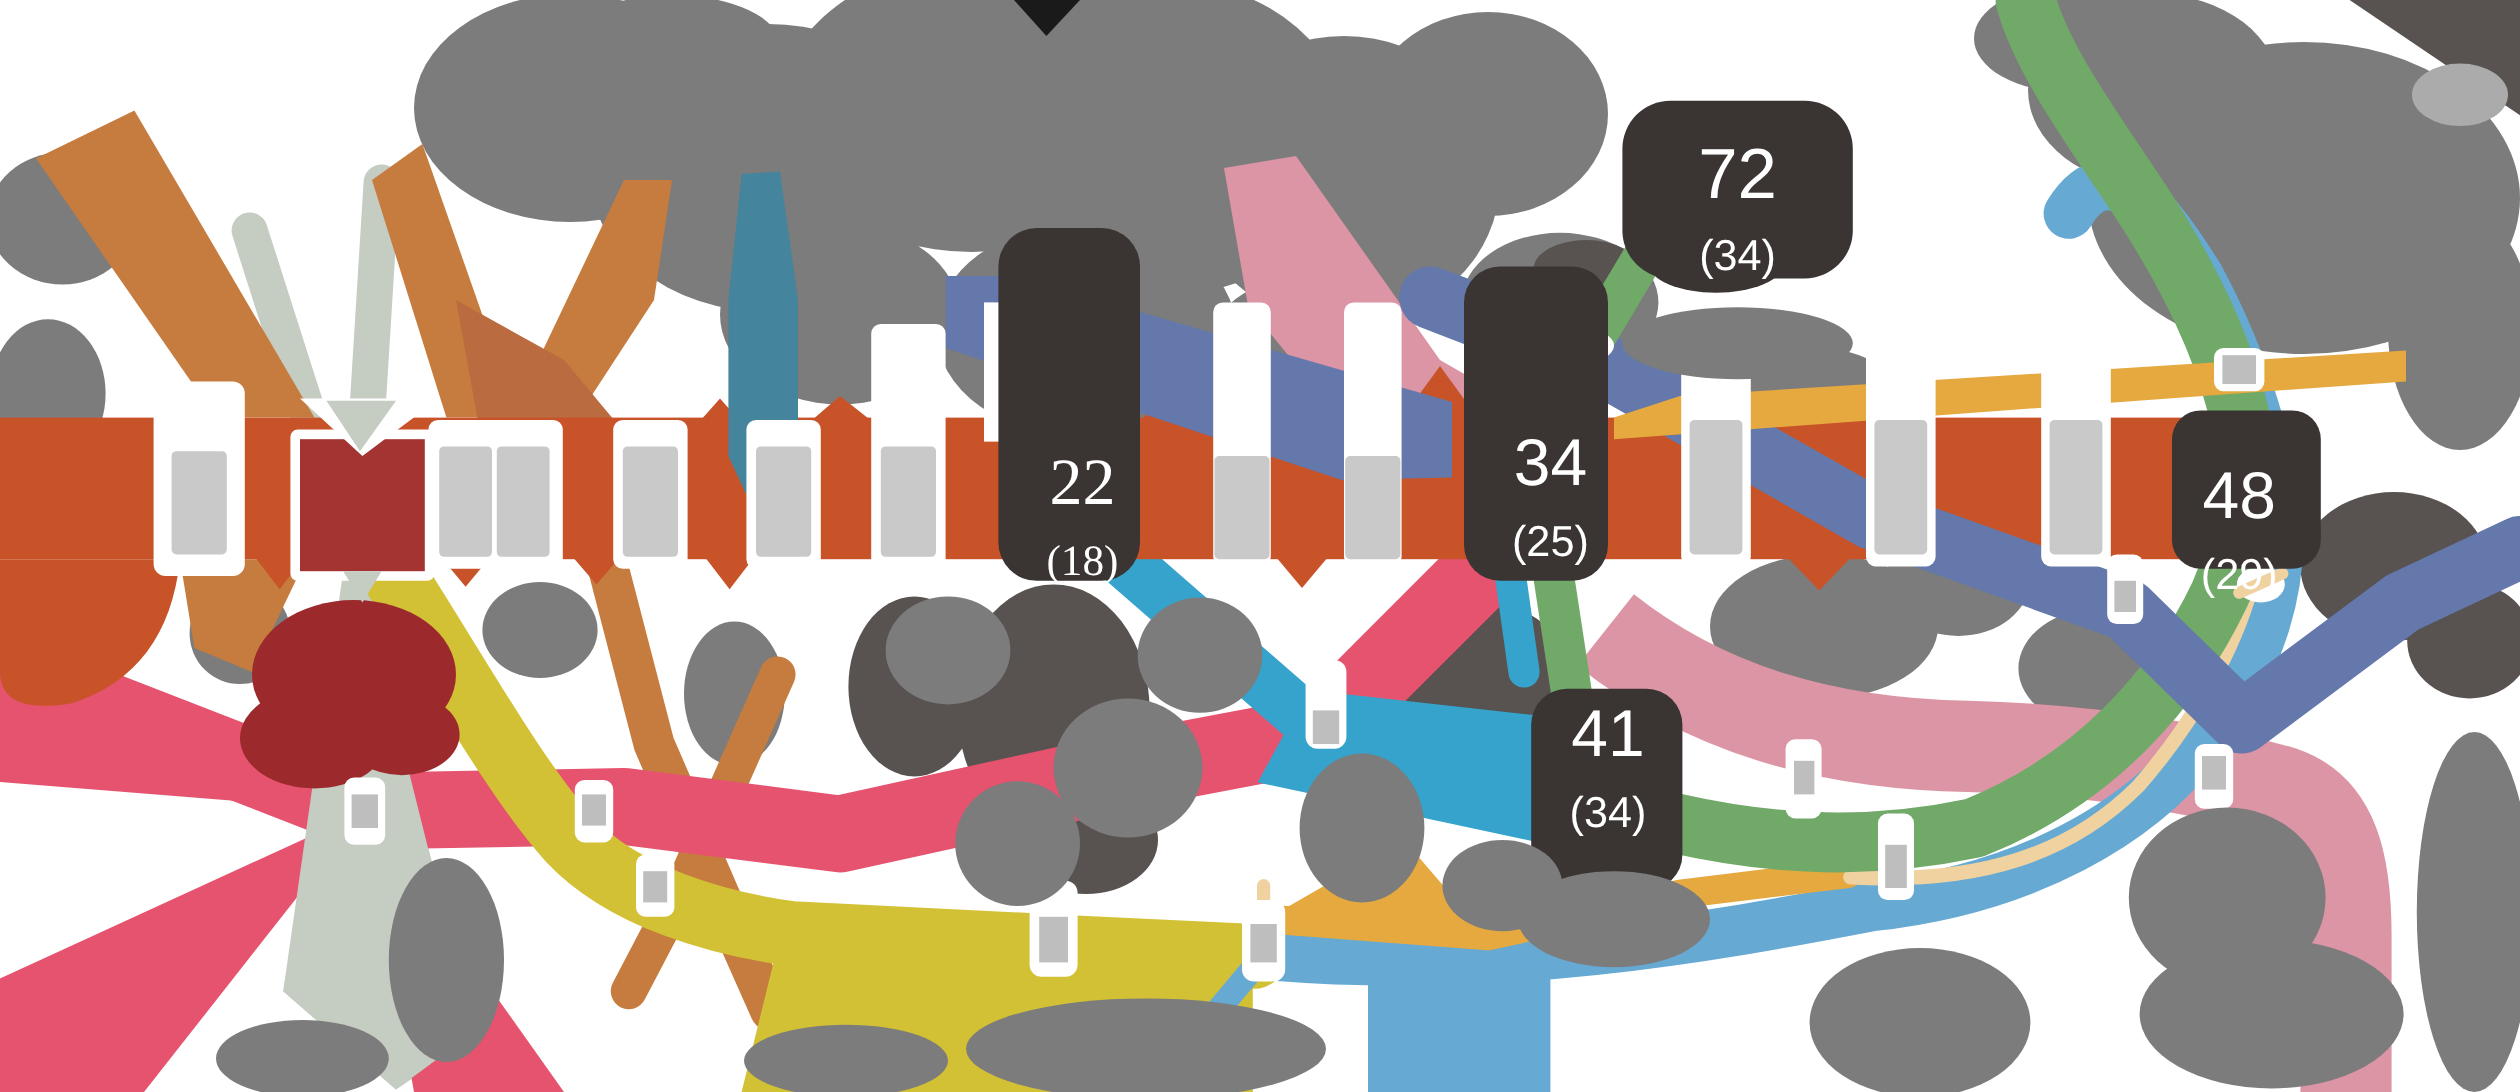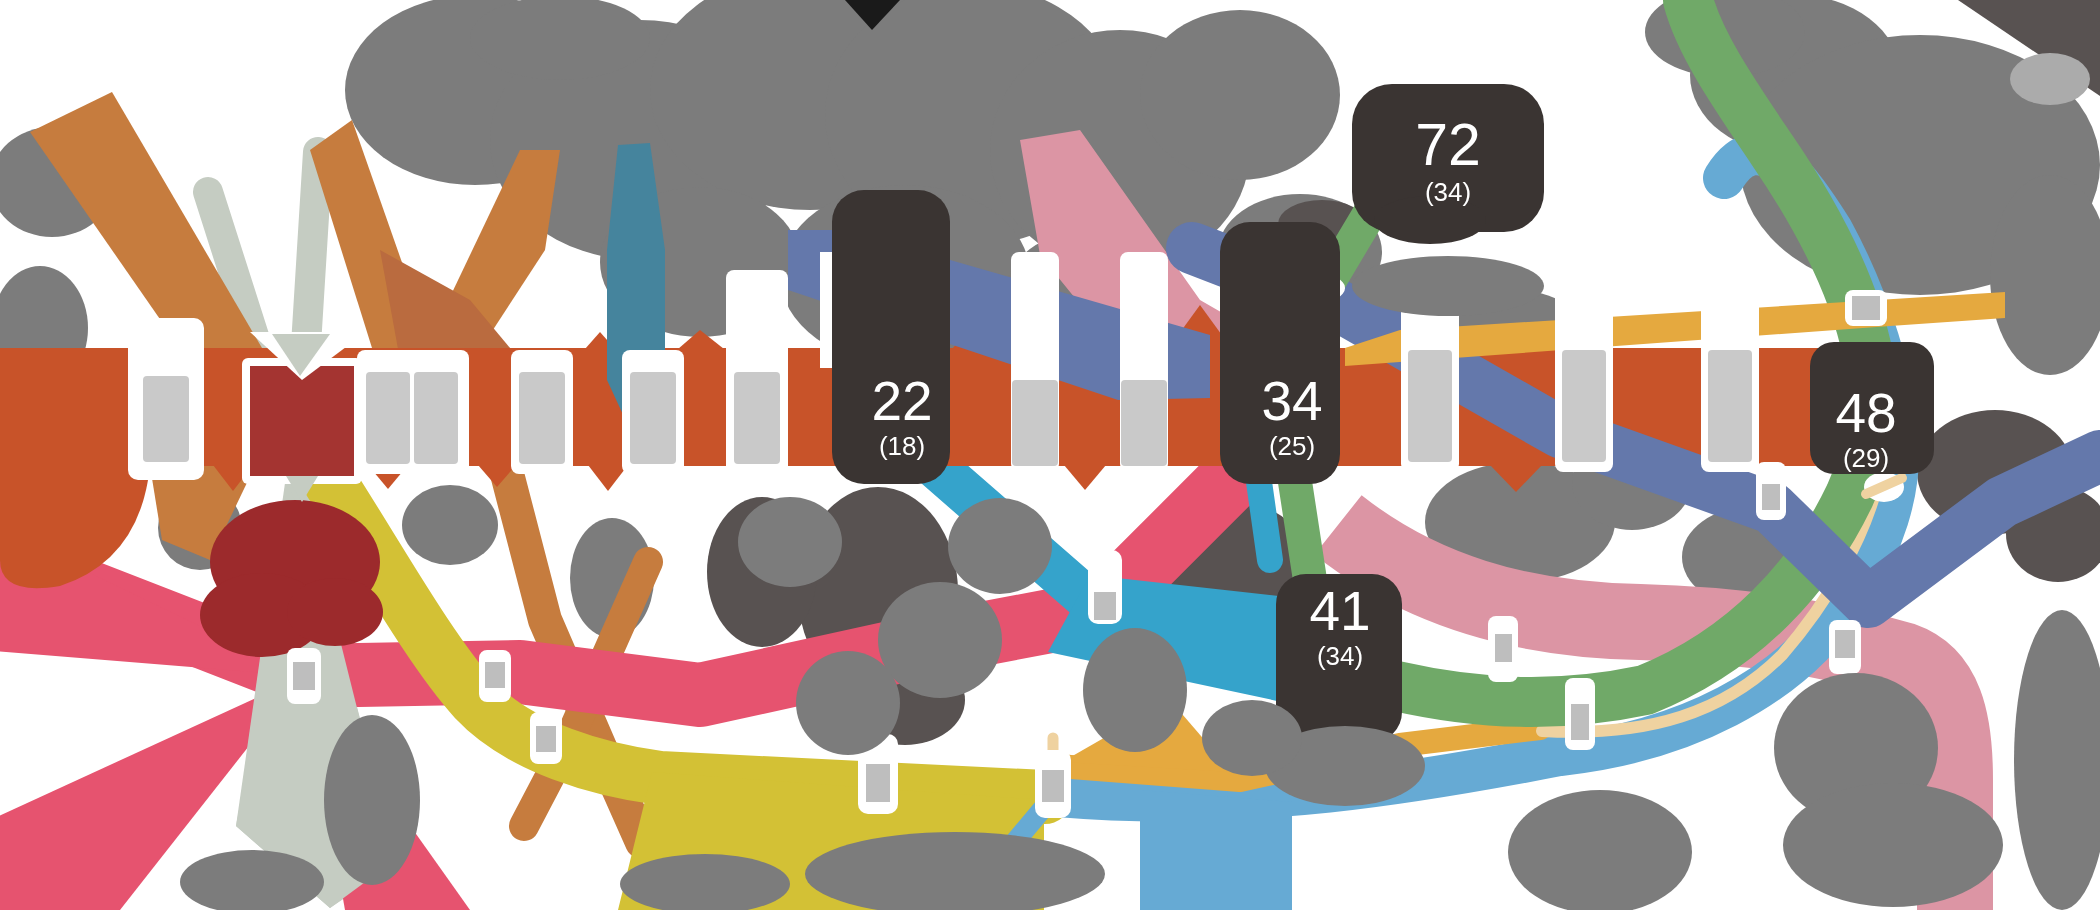--- a/index.html
+++ b/index.html
@@ -2,21 +2,21 @@
 <html style="--vermilion: #C85329; --maroon_square: #A43431; --maroon_text: #9C2A2C; --ocher: #C67C3E; --ocher_dark: #BA6B3F; --sage: #C5CCC2; --teal: #45849D; --steel_blue: #6478AB; --rose: #DC95A4; --crimson: #E6536F; --cyan: #35A3CB; --green: #70A968; --amber: #E5A93F; --cream: #EFD2A0; --light_blue: #66AAD4; --yellow: #D3C135; --label_gray: #7C7C7C; --label_dark_gray: #585251; --label_light_gray: #ABABAB; --label_black: #1A1A1A; --station_fill: #C9C9C9; --station_fill_small: #BEBEBE; --badge_bg: #3A3432; --badge_text: #FFFFFF;"><head>
 <meta charset="utf-8">
 <style>
   html,body{margin:0;padding:0;background:#ffffff;}
   #stage{position:relative;width:2100px;height:910px;overflow:hidden;
          font-family:"Liberation Sans", sans-serif;}
   #stage svg{position:absolute;left:0;top:0;}
   .badge-text{position:absolute;text-align:center;color:var(--badge_text);
               pointer-events:none;line-height:1;}
   .badge-text .num{font-size:55px;font-weight:400;letter-spacing:0px;}
-  .badge-text .sub{font-size:26px;font-weight:400;margin-top:4px;}
+  .badge-text .sub{font-size:36px;font-weight:400;margin-top:20px;}
   .badge-text.big .num{font-size:59px;}
   
   .f-verm{fill:var(--vermilion)} .f-maroon{fill:var(--maroon_square)}
   .f-marblob{fill:var(--maroon_text)} .f-ocher{fill:var(--ocher)}
   .f-ocher2{fill:var(--ocher_dark)} .f-sage{fill:var(--sage)}
   .f-teal{fill:var(--teal)} .f-steel{fill:var(--steel_blue)}
   .f-rose{fill:var(--rose)} .f-crimson{fill:var(--crimson)}
   .f-cyan{fill:var(--cyan)}
   .f-amber{fill:var(--amber)}
   .f-lblue{fill:var(--light_blue)} .f-yellow{fill:var(--yellow)}
@@ -266,25 +266,25 @@
     <ellipse class="f-gray" cx="1345" cy="766" rx="80" ry="40"></ellipse>
     <ellipse class="f-gray" cx="1252" cy="738" rx="50" ry="38"></ellipse>
     <ellipse class="f-gray" cx="1600" cy="852" rx="92" ry="62"></ellipse>
     <ellipse class="f-gray" cx="1856" cy="748" rx="82" ry="75"></ellipse>
     <ellipse class="f-gray" cx="1893" cy="845" rx="110" ry="62"></ellipse>
     <ellipse class="f-gray" cx="2062" cy="760" rx="48" ry="150"></ellipse>
     <ellipse class="f-gray" cx="1448" cy="286" rx="96" ry="30"></ellipse>
   </g>
 </svg>
 
-  <div class="badge-text" style="left:832px;top:374px;width:140px;">
+  <div class="badge-text" style="left:832px;top:374px;width:140px;font-family:Liberation Serif, serif;">
     <div class="num">22</div>
     <div class="sub">(18)</div>
   </div>
-  <div class="badge-text" style="left:1220px;top:374px;width:144px;">
+  <div class="badge-text" style="left:1220px;top:358px;width:144px;">
     <div class="num">34</div>
     <div class="sub">(25)</div>
   </div>
   <div class="badge-text big" style="left:1352px;top:116px;width:192px;">
     <div class="num">72</div>
     <div class="sub">(34)</div>
   </div>
   <div class="badge-text" style="left:1276px;top:584px;width:128px;">
     <div class="num">41</div>
     <div class="sub">(34)</div>

